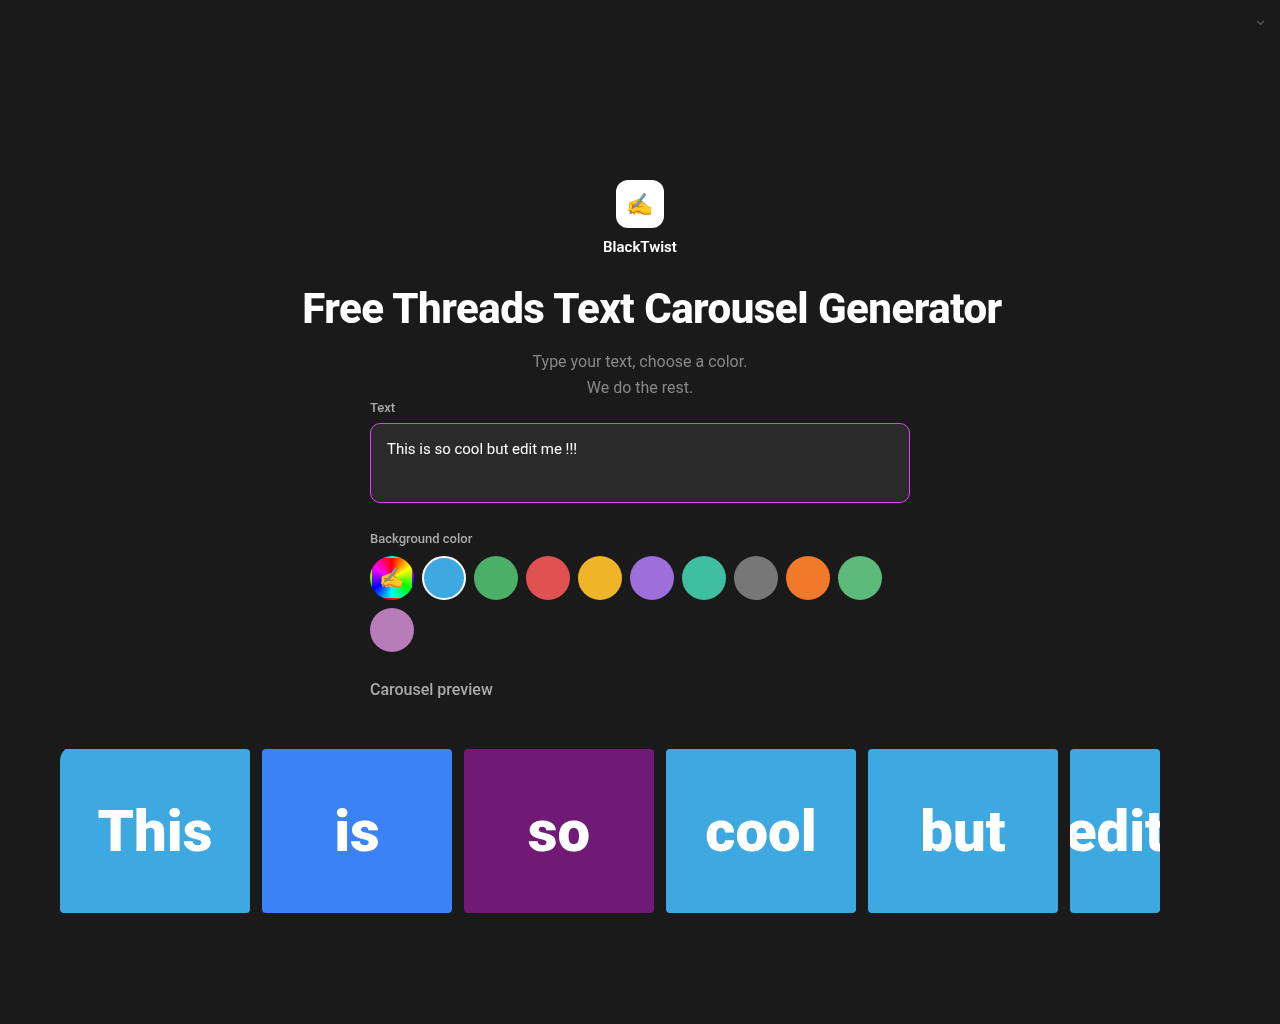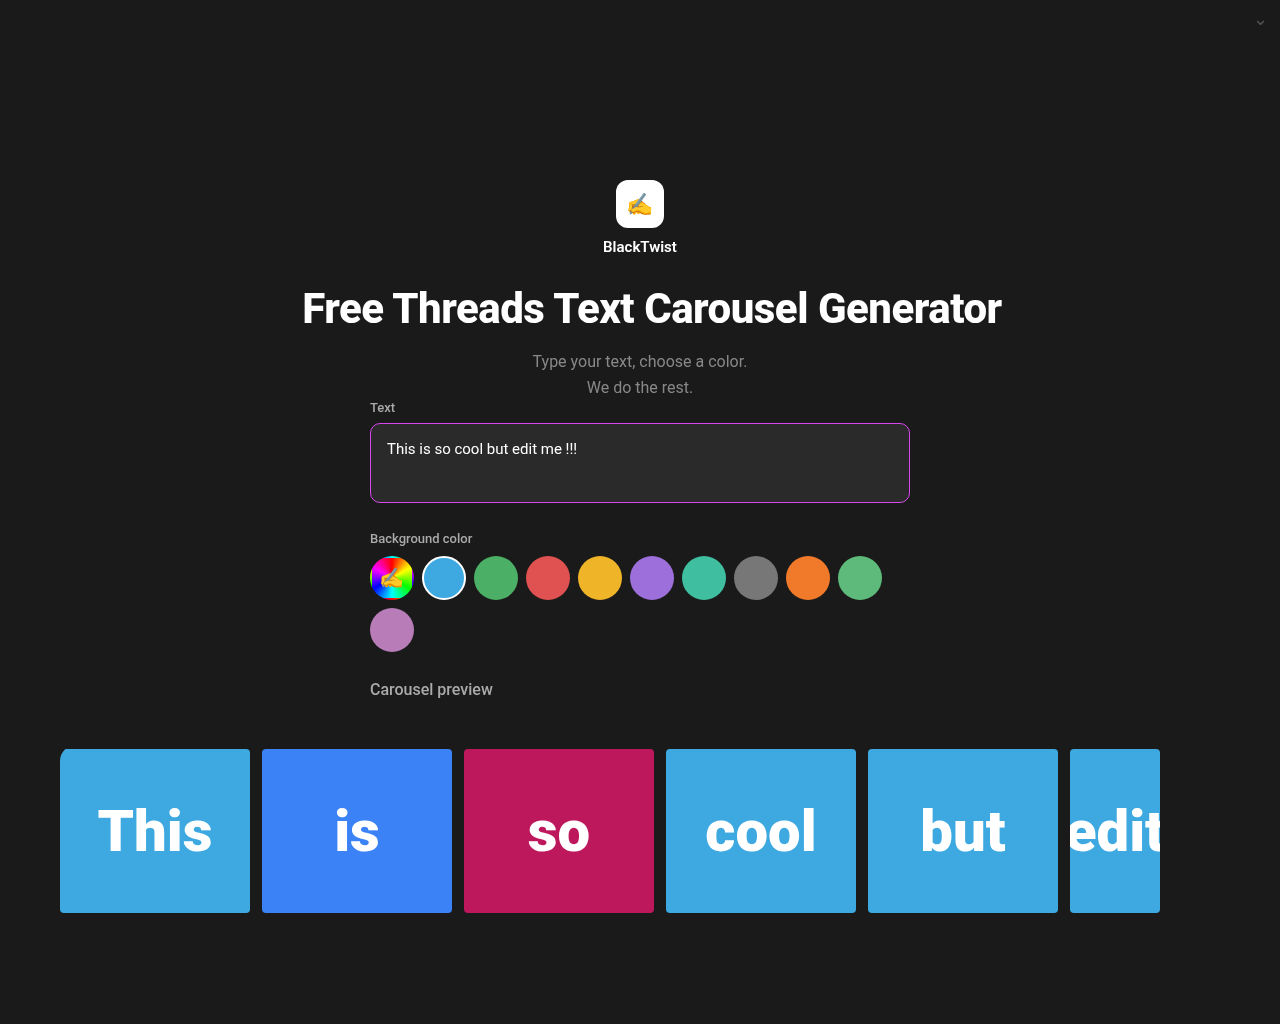--- a/index.html
+++ b/index.html
@@ -236,21 +236,21 @@
   </div>
 
   <div class="bottom-carousel-section">
     <div class="bottom-carousel-row" id="carousel-row">
     <div class="bottom-card" style="background-color: rgb(61, 169, 224);">
           <span class="bottom-card-text">This</span>
         </div>
         <div class="bottom-card" style="background-color: #3b82f6;">
           <span class="bottom-card-text">is</span>
         </div>
-        <div class="bottom-card" style="background-color: #be185d;">
+        <div class="bottom-card" style="background-color: #701a75;">
           <span class="bottom-card-text">so</span>
         </div>
         <div class="bottom-card" style="background-color: rgb(61, 169, 224);">
           <span class="bottom-card-text">cool</span>
         </div>
         <div class="bottom-card" style="background-color: rgb(61, 169, 224);">
           <span class="bottom-card-text">but</span>
         </div>
         <div class="bottom-card" style="background-color: rgb(61, 169, 224); flex: 0 0 90px; overflow: hidden;">
           <span class="bottom-card-text">edit</span>

